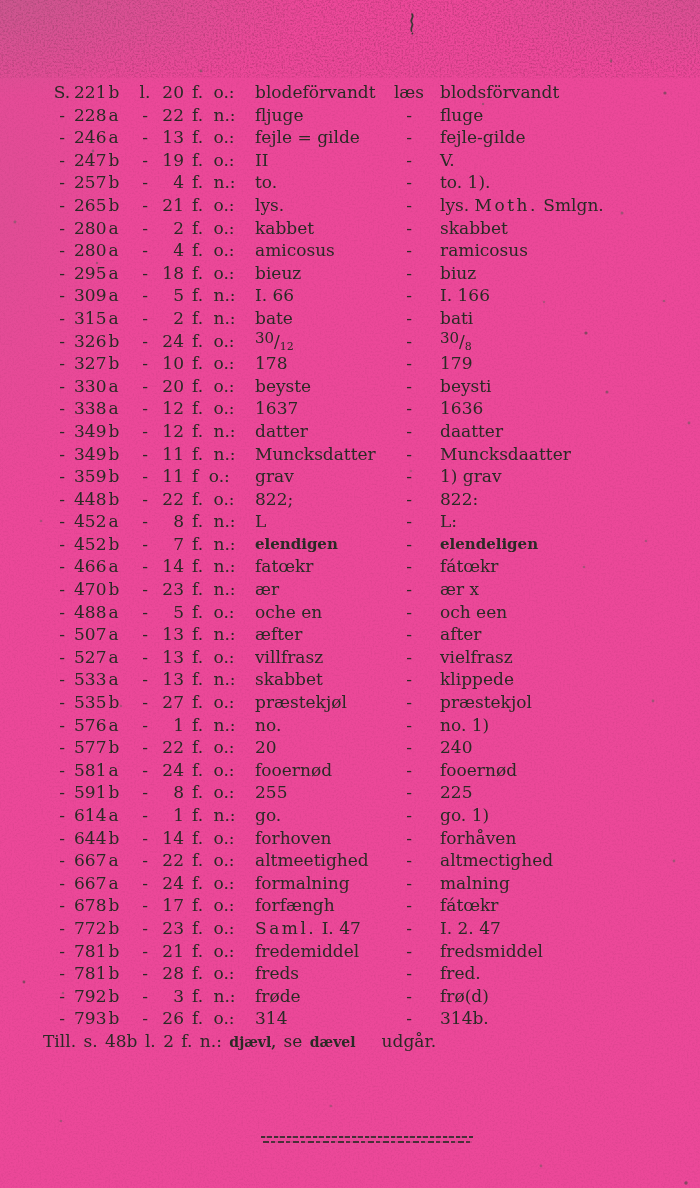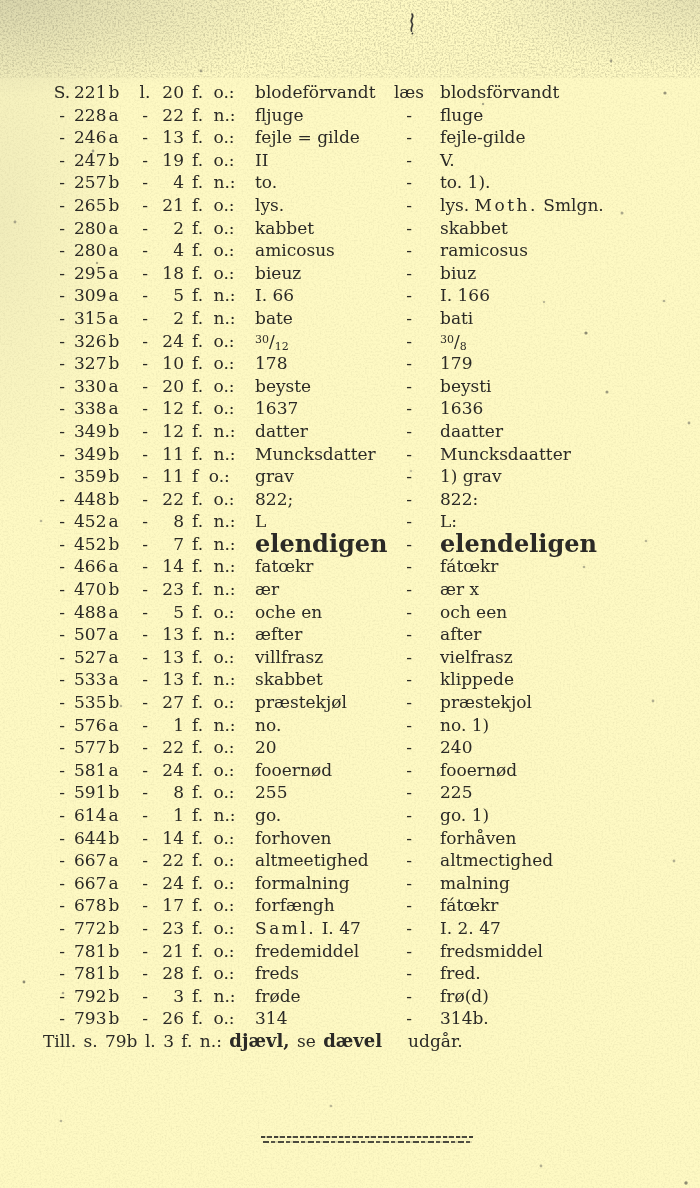--- a/index.html
+++ b/index.html
@@ -1,20 +1,20 @@
 <!DOCTYPE html>
 <html><head>
 <meta charset="utf-8">
 <style>
   html,body{margin:0;padding:0;background:#e9e9e6;}
   .page{
     position:relative;
     width:700px;height:1188px;
     margin:0 auto;
-    background:#fef9c3;
+    background:#ec4899;
     overflow:hidden;
     font-family:"DejaVu Serif","Liberation Serif",serif;
     color:#2b2a26;
   }
   
   .page::before{
     content:"";position:absolute;inset:0;pointer-events:none;z-index:3;
     background:
       radial-gradient(ellipse 430px 140px at 2% 0%, rgba(122,122,115,0.26), transparent 70%),
       radial-gradient(ellipse 320px 100px at 100% 0%, rgba(122,122,115,0.16), transparent 72%),
@@ -47,26 +47,26 @@
   .c{display:inline-block;vertical-align:top;}
   .c1{width:24px;text-align:center;}
   .c2{width:58px;text-align:left;}
   .c2 .suf{margin-left:2px;}
   .c3{width:26px;text-align:center;}
   .c4{width:26px;text-align:right;}
   .c5{width:60px;padding-left:8px;word-spacing:5px;box-sizing:content-box;}
   .c6{padding-left:3px;}
   .c7{position:absolute;left:390px;width:38px;text-align:center;}
   .c8{position:absolute;left:428px;margin-left:12px;}
-  sup{font-size:11px;vertical-align:4px;line-height:0;}
+  sup{font-size:15px;vertical-align:4px;line-height:0;}
   sub{font-size:11px;vertical-align:-3px;line-height:0;}
-  .b{font-weight:bold;font-size:18px;}
+  .b{font-weight:bold;font-size:14px;}
   .sp{letter-spacing:2.5px;}
   .gap{display:inline-block;width:26px;}
-  .bold-row .c6,.bold-row .c8{font-weight:bold;font-size:24px;}
+  .bold-row .c6,.bold-row .c8{font-weight:bold;font-size:15px;}
   .till-row{padding-left:43px;word-spacing:2px;}
   .cfree{display:none;}
   .till-row .cfree{display:inline;}
   .rule-a,.rule-b{position:absolute;z-index:4;height:1.7px;}
   .rule-a{left:261px;top:1136px;width:212px;
     background:repeating-linear-gradient(90deg,rgba(45,44,40,.9) 0 4px,rgba(45,44,40,.2) 4px 6px,rgba(45,44,40,.85) 6px 11px,rgba(45,44,40,0) 11px 13px);}
   .rule-b{left:263px;top:1141px;width:209px;
     background:repeating-linear-gradient(90deg,rgba(45,44,40,.85) 0 6px,rgba(45,44,40,0) 6px 8px,rgba(45,44,40,.8) 8px 12px,rgba(45,44,40,.15) 12px 15px);}
   .squiggle{position:absolute;left:406px;top:12px;z-index:4;}
 </style>
@@ -214,19 +214,19 @@
       <div class="row">
     <span class="c c1">-</span><span class="c c2">781<span class="suf">b</span></span><span class="c c3">-</span><span class="c c4">28</span><span class="c c5">f. o.:</span><span class="c c6">freds</span><span class="c7">-</span><span class="c8">fred.</span>
   </div>
       <div class="row">
     <span class="c c1">-</span><span class="c c2">792<span class="suf">b</span></span><span class="c c3">-</span><span class="c c4">3</span><span class="c c5">f. n.:</span><span class="c c6">frøde</span><span class="c7">-</span><span class="c8">frø(d)</span>
   </div>
       <div class="row">
     <span class="c c1">-</span><span class="c c2">793<span class="suf">b</span></span><span class="c c3">-</span><span class="c c4">26</span><span class="c c5">f. o.:</span><span class="c c6">314</span><span class="c7">-</span><span class="c8">314b.</span>
   </div>
       <div class="row till-row">
-    <span class="cfree"><span>Till. s. 79b l. 3 f. n.: </span><span class="b">djævl,</span><span> se </span><span class="b">dævel</span><span class="gap"></span><span>udgår.</span></span>
+    <span class="cfree"><span>Till. s. 48b l. 2 f. n.: </span><span class="b">djævl,</span><span> se </span><span class="b">dævel</span><span class="gap"></span><span>udgår.</span></span>
   </div>
     </div>
 
   <div class="rule-a"></div>
   <div class="rule-b"></div>
 </div>
 
 </body></html>

